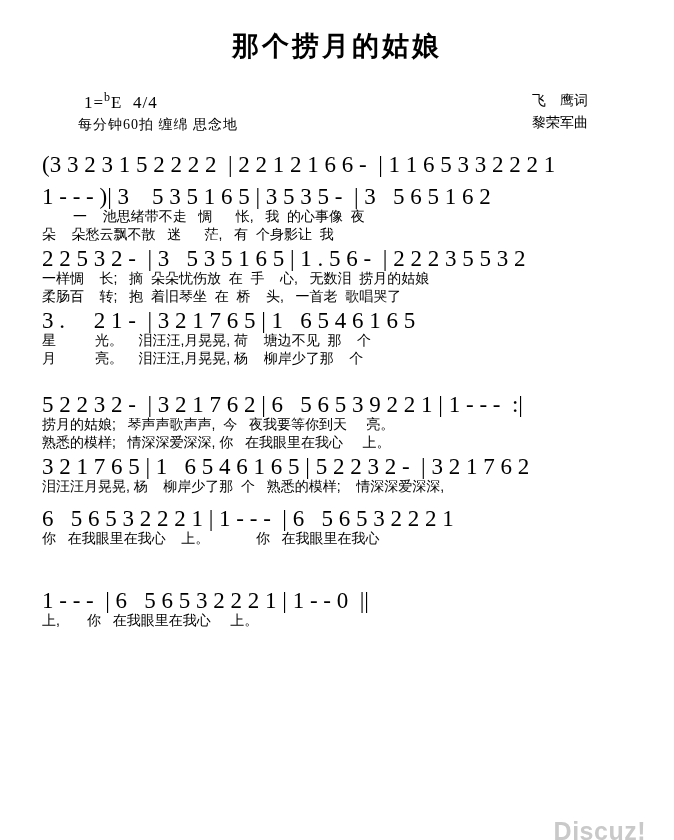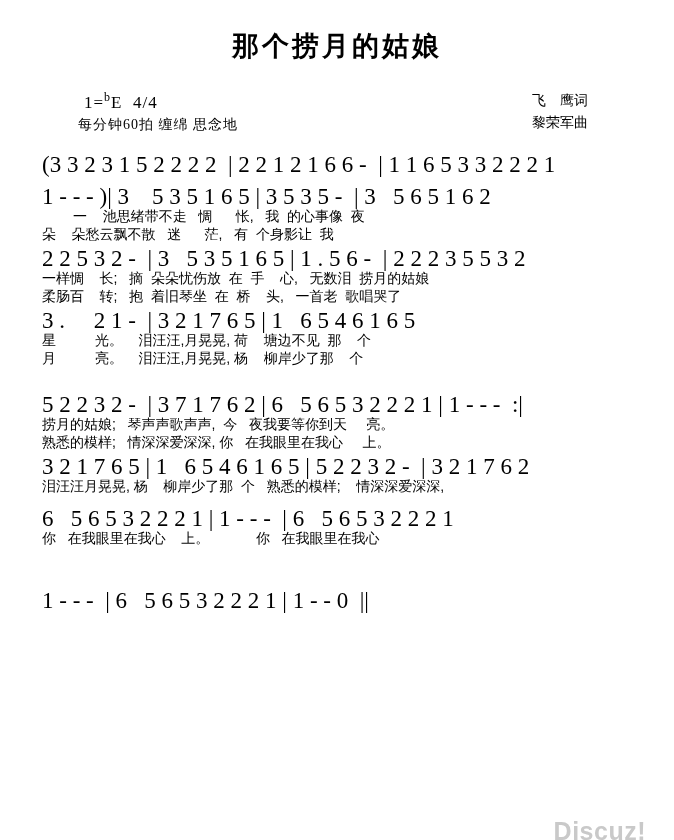--- a/index.html
+++ b/index.html
@@ -122,34 +122,35 @@
     </div>
     <div class="row lyr2">
       <div class="notes">3 .     2 1 -  | 3 2 1 7 6 5 | 1   6 5 4 6 1 6 5</div>
       <div class="lyrics l1">星          光。    泪汪汪,月晃晃, 荷    塘边不见  那    个</div>
       <div class="lyrics l2">月          亮。    泪汪汪,月晃晃, 杨    柳岸少了那    个</div>
     </div>
   </div>
 
   <div class="system" style="margin-top:18px;">
     <div class="row lyr2">
-      <div class="notes">5 2 2 3 2 -  | 3 7 1 7 6 2 | 6   5 6 5 3 2 2 2 1 | 1 - - -  :|</div>
+      <div class="notes">5 2 2 3 2 -  | 3 2 1 7 6 2 | 6   5 6 5 3 9 2 2 1 | 1 - - -  :|</div>
       <div class="lyrics l1">捞月的姑娘;   琴声声歌声声,  今   夜我要等你到天     亮。</div>
       <div class="lyrics l2">熟悉的模样;   情深深爱深深, 你   在我眼里在我心     上。</div>
     </div>
     <div class="row" style="height:52px;">
       <div class="notes">3 2 1 7 6 5 | 1   6 5 4 6 1 6 5 | 5 2 2 3 2 -  | 3 2 1 7 6 2</div>
       <div class="lyrics l1">泪汪汪月晃晃, 杨    柳岸少了那  个   熟悉的模样;    情深深爱深深,</div>
     </div>
     <div class="row" style="height:52px;">
       <div class="notes">6   5 6 5 3 2 2 2 1 | 1 - - -  | 6   5 6 5 3 2 2 2 1</div>
       <div class="lyrics l1">你   在我眼里在我心    上。            你   在我眼里在我心</div>
     </div>
   </div>
 
   <div class="system" style="margin-top:26px;">
     <div class="row" style="height:52px;">
       <div class="notes">1 - - -  | 6   5 6 5 3 2 2 2 1 | 1 - - 0  ||</div>
+      <div class="lyrics l1">上,       你   在我眼里在我心     上。</div>
     </div>
   </div>
 
   <div class="watermark">Discuz!</div>
 </div>
 
 </body></html>

